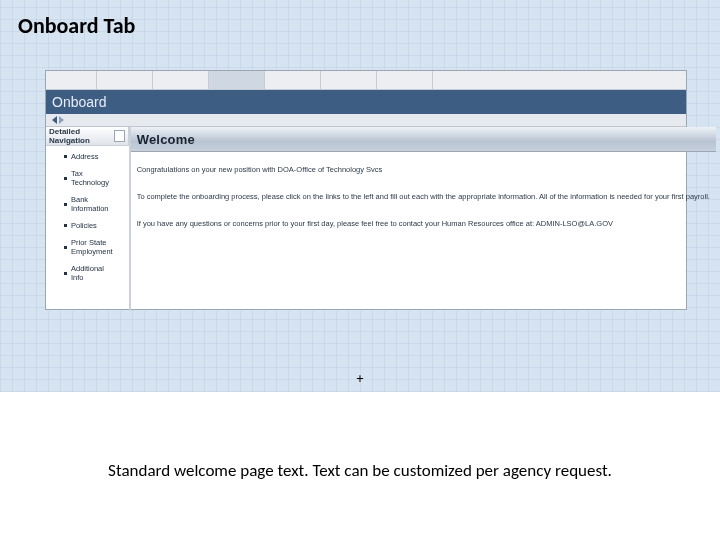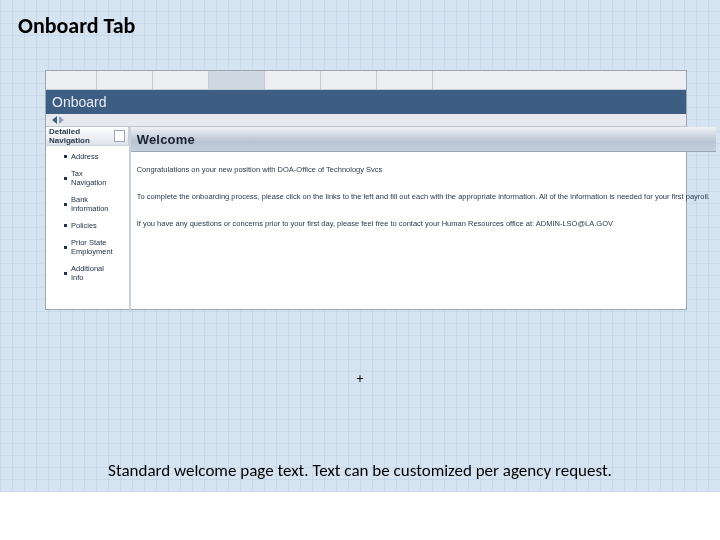--- a/index.html
+++ b/index.html
@@ -1,16 +1,16 @@
 <!DOCTYPE html>
 <html><head>
 <meta charset="utf-8">
 <style>
   html,body{margin:0;padding:0;width:720px;height:540px;font-family:Arial,Helvetica,sans-serif;overflow:hidden}
-  .slide{position:relative;width:720px;height:492px;background:#d6e4f2;}
+  .slide{position:relative;width:720px;height:392px;background:#d6e4f2;}
   .slide::before{content:"";position:absolute;inset:0;background-image:
     repeating-linear-gradient(0deg,rgba(150,170,200,.18) 0 1px,transparent 1px 12px),
     repeating-linear-gradient(90deg,rgba(150,170,200,.18) 0 1px,transparent 1px 12px);
     pointer-events:none}
   .title{position:absolute;left:18px;top:12px;font-family:Calibri,Arial,sans-serif;font-weight:700;font-size:22px;color:#000}
   .shot{position:absolute;left:45px;top:70px;width:640px;height:238px;background:#fff;border:1px solid #9aa7b3}
   .tabs{height:18px;background:#eceef1;border-bottom:1px solid #c6ccd4;display:flex}
   .tabs .spacer{width:50px;border-right:1px solid #c6ccd4;height:100%}
   .tabs .tab{height:100%;border-right:1px solid #c6ccd4}
   .tabs .tab.sel{background:#cfd8e2}
@@ -64,21 +64,21 @@
           <span>Detailed Navigation</span>
           <span class="box"></span>
         </div>
         <ul>
           <li>
               <span class="dot"></span>
               <span>Address</span>
             </li>
           <li>
               <span class="dot"></span>
-              <span>Tax Navigation</span>
+              <span>Tax Technology</span>
             </li>
           <li>
               <span class="dot"></span>
               <span>Bank Information</span>
             </li>
           <li>
               <span class="dot"></span>
               <span>Policies</span>
             </li>
           <li>

